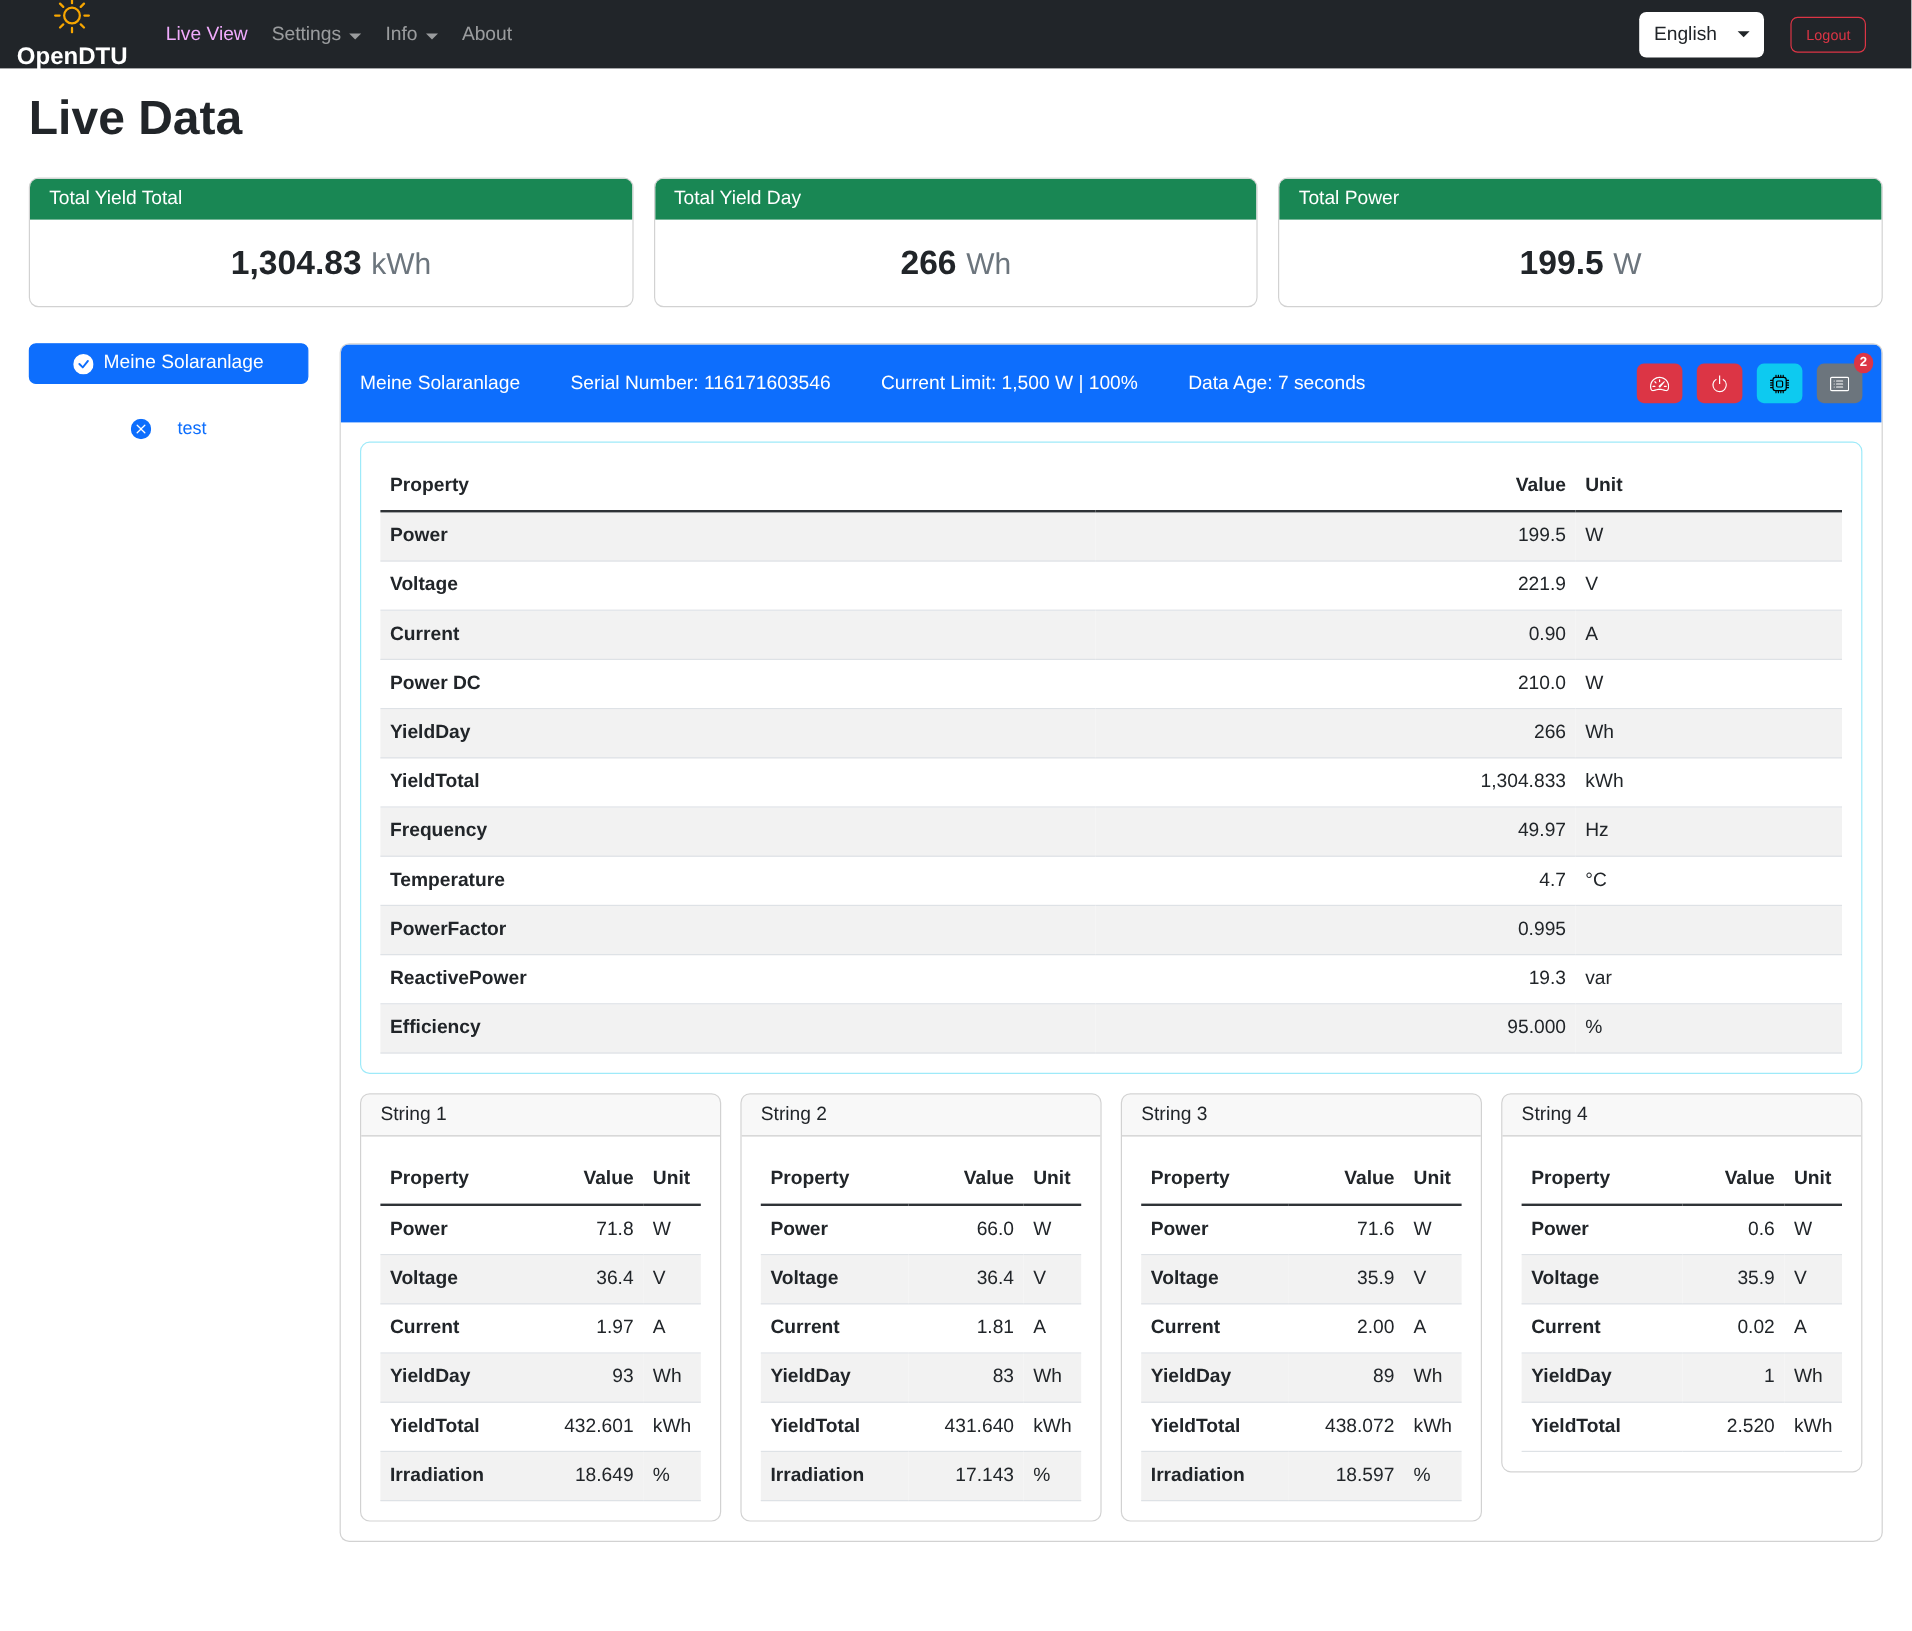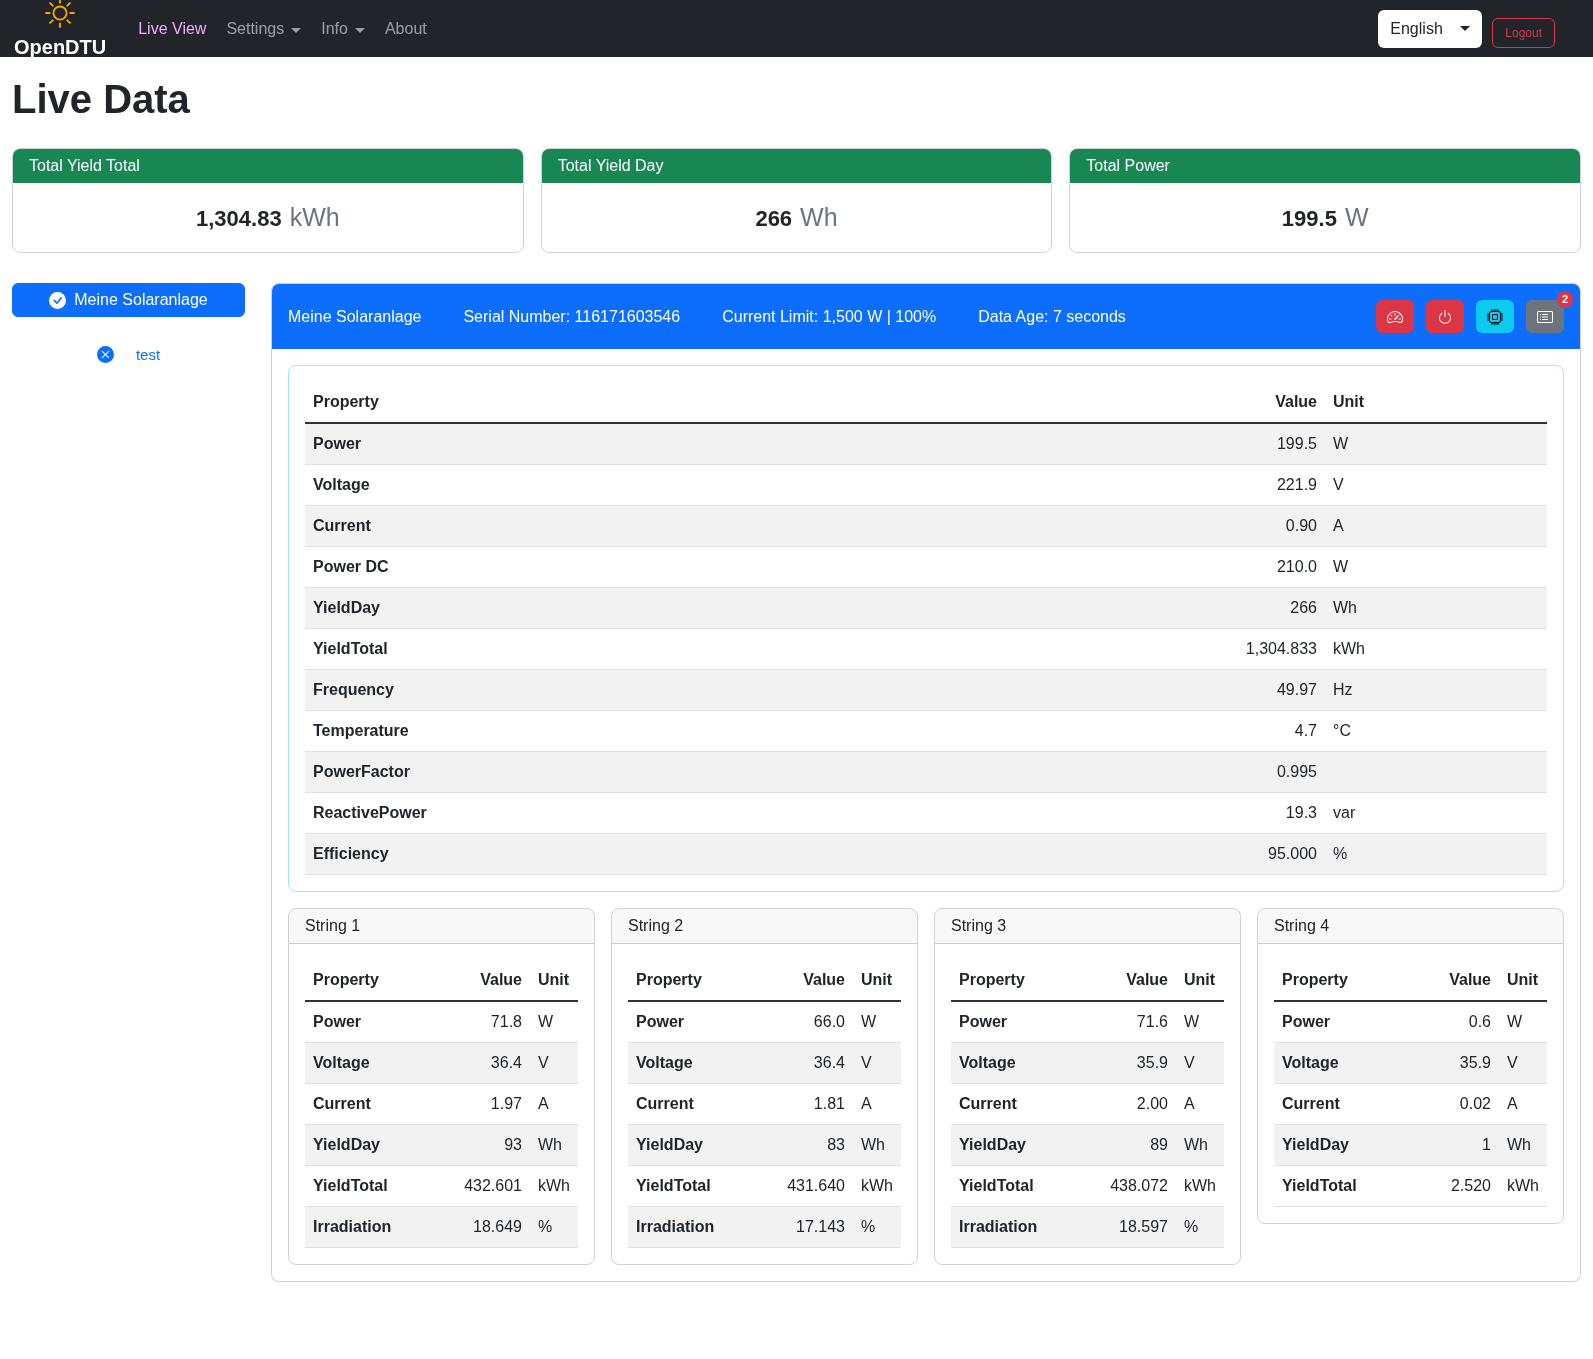--- a/index.html
+++ b/index.html
@@ -9,35 +9,35 @@
   }
 
   
   .navbar { background: #212529; height: 57px; display: flex; align-items: center; padding: 0 14px; }
   .brand { display: flex; align-items: center; gap: 8px; color: #fff; font-size: 20px; font-weight: 600; cursor: pointer; margin-right: 22px; flex-direction: column; }
   .brand-icon svg { display: block; }
   .nav-links { display: flex; align-items: center; }
   .nav-link { color: rgba(255,255,255,.55); padding: 8px 10px; cursor: pointer; display: flex; align-items: center; gap: 7px; }
   .nav-link.active { color: #f0abfc; }
   .caret-icon { width: 0; height: 0; border-top: 5px solid currentColor; border-left: 5px solid transparent; border-right: 5px solid transparent; display: inline-block; margin-top: 3px; }
-  .nav-right { margin-left: auto; display: flex; align-items: flex-end; gap: 10px; padding-right: 24px; padding-left: 19px; }
+  .nav-right { margin-left: auto; display: flex; align-items: center; gap: 22px; padding-right: 24px; padding-left: 19px; }
   .lang-select { background: #fff; color: #212529; border-radius: 6px; height: 38px; min-width: 104px; display: flex; align-items: center; justify-content: space-between; gap: 14px; padding: 0 12px; cursor: pointer; }
   .select-caret { width: 0; height: 0; border-top: 5px solid #212529; border-left: 5px solid transparent; border-right: 5px solid transparent; }
   .logout-btn { background: transparent; border: 1px solid #dc3545; color: #dc3545; border-radius: 6px; padding: 7px 12px; font-size: 12px; font-family: inherit; cursor: pointer; }
 
   
-  .container { padding: 0 12px; }
+  .container { padding: 0 24px; }
   .page-title { font-size: 40px; font-weight: 700; margin: 20px 0 26px; }
 
   
   .summary-row { display: flex; gap: 17px; margin-bottom: 30px; }
   .summary-card { flex: 1; border: 1px solid rgba(0,0,0,.175); border-radius: 8px; overflow: hidden; }
   .summary-card-header { background: #198754; color: #fff; padding: 8px 16px; }
   .summary-card-body { text-align: center; padding: 20px 16px; }
-  .summary-value { font-size: 22px; font-weight: 700; }
+  .summary-value { font-size: 28px; font-weight: 700; }
   .summary-unit { font-size: 25px; color: #6c757d; margin-left: 8px; }
 
   
   .main-row { display: flex; align-items: flex-start; margin-bottom: 28px; justify-content: flex-end; }
   .sidebar { width: 233px; margin-right: 26px; flex: none; }
   .inverter-btn { width: 100%; background: #0d6efd; border: 1px solid #0d6efd; color: #fff; border-radius: 6px; padding: 7px 12px; font-size: 16px; font-family: inherit; display: flex; align-items: center; justify-content: center; gap: 8px; cursor: pointer; }
   .test-item { margin-top: 29px; display: flex; align-items: center; justify-content: center; gap: 22px; color: #0d6efd; font-size: 15px; cursor: pointer; }
 
   .panel { flex: 1; border: 1px solid rgba(0,0,0,.175); border-radius: 8px; overflow: hidden; background: #fff; }
   .panel-header { background: #0d6efd; color: #fff; padding: 16px; display: flex; align-items: center; }

